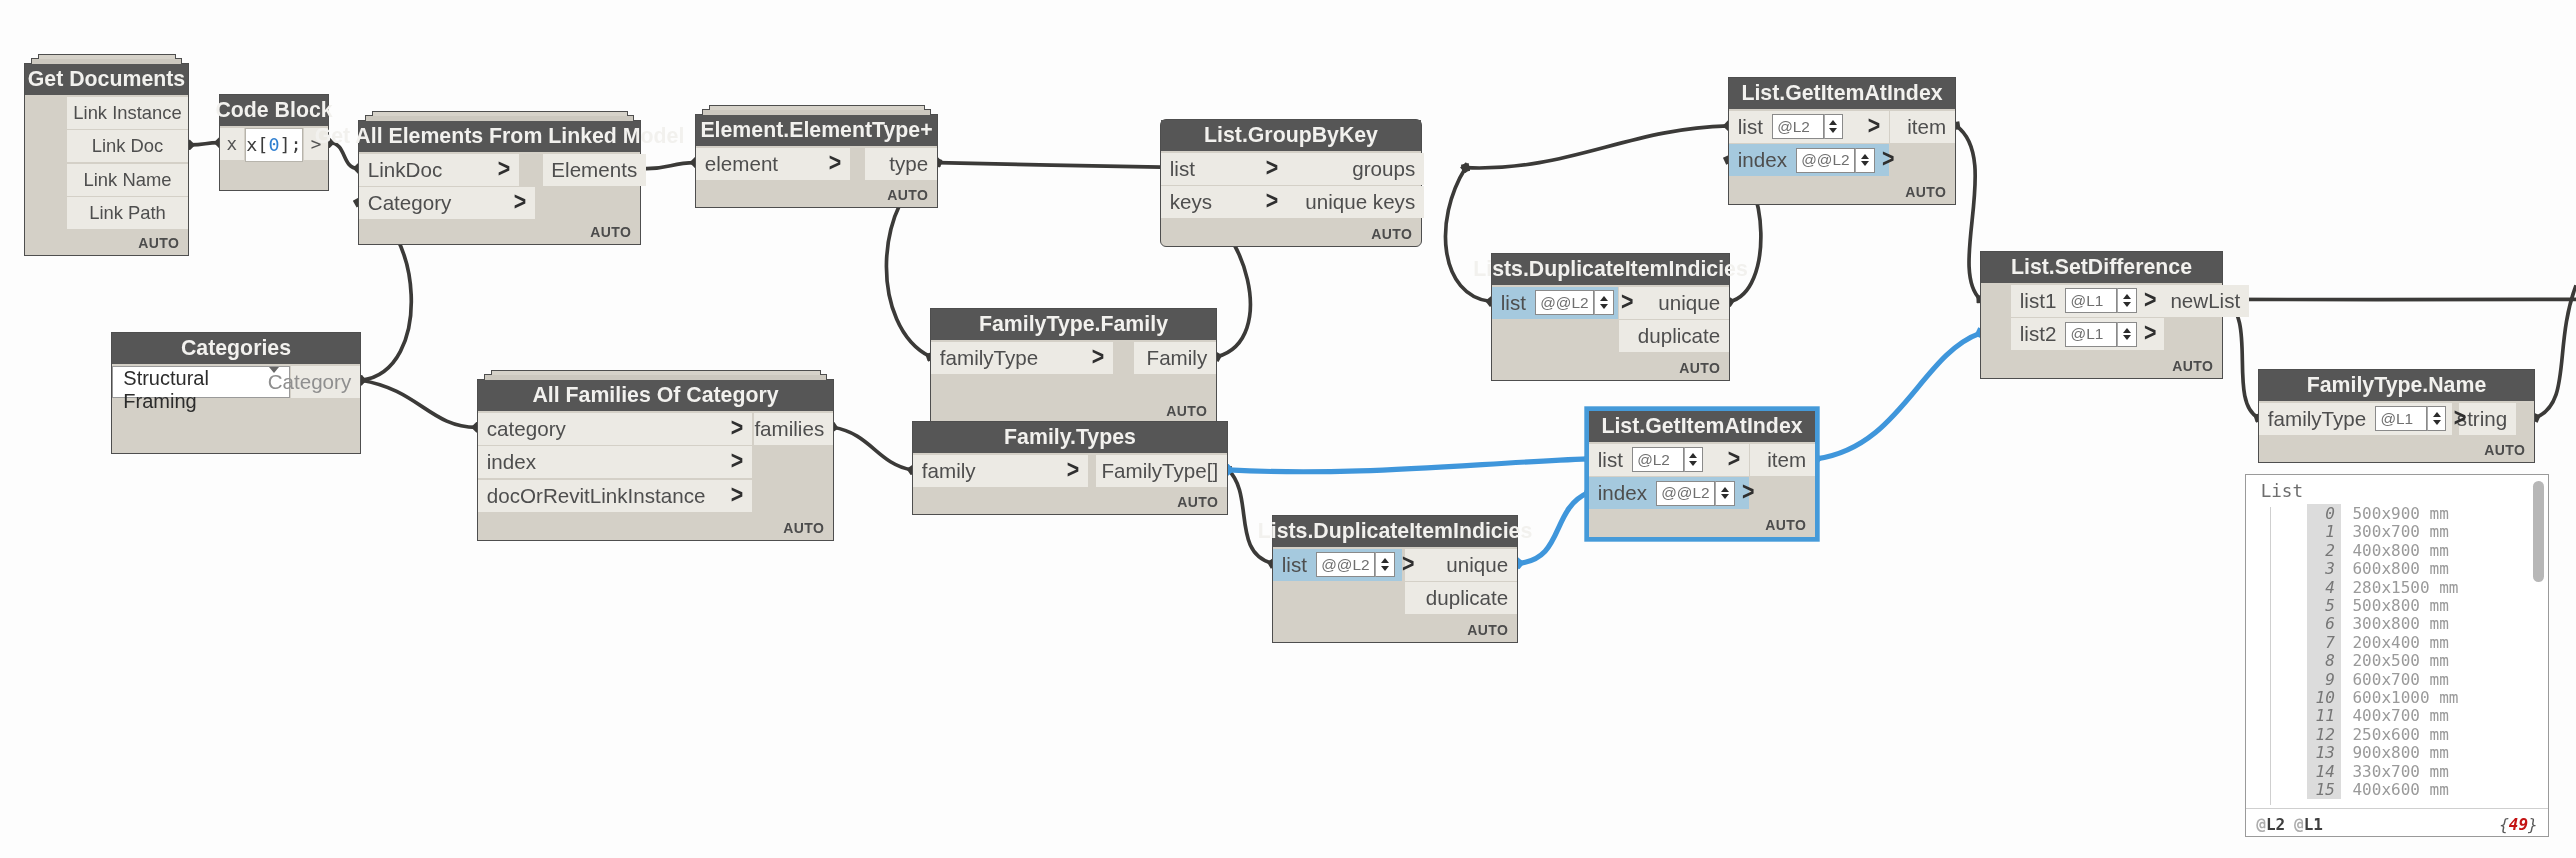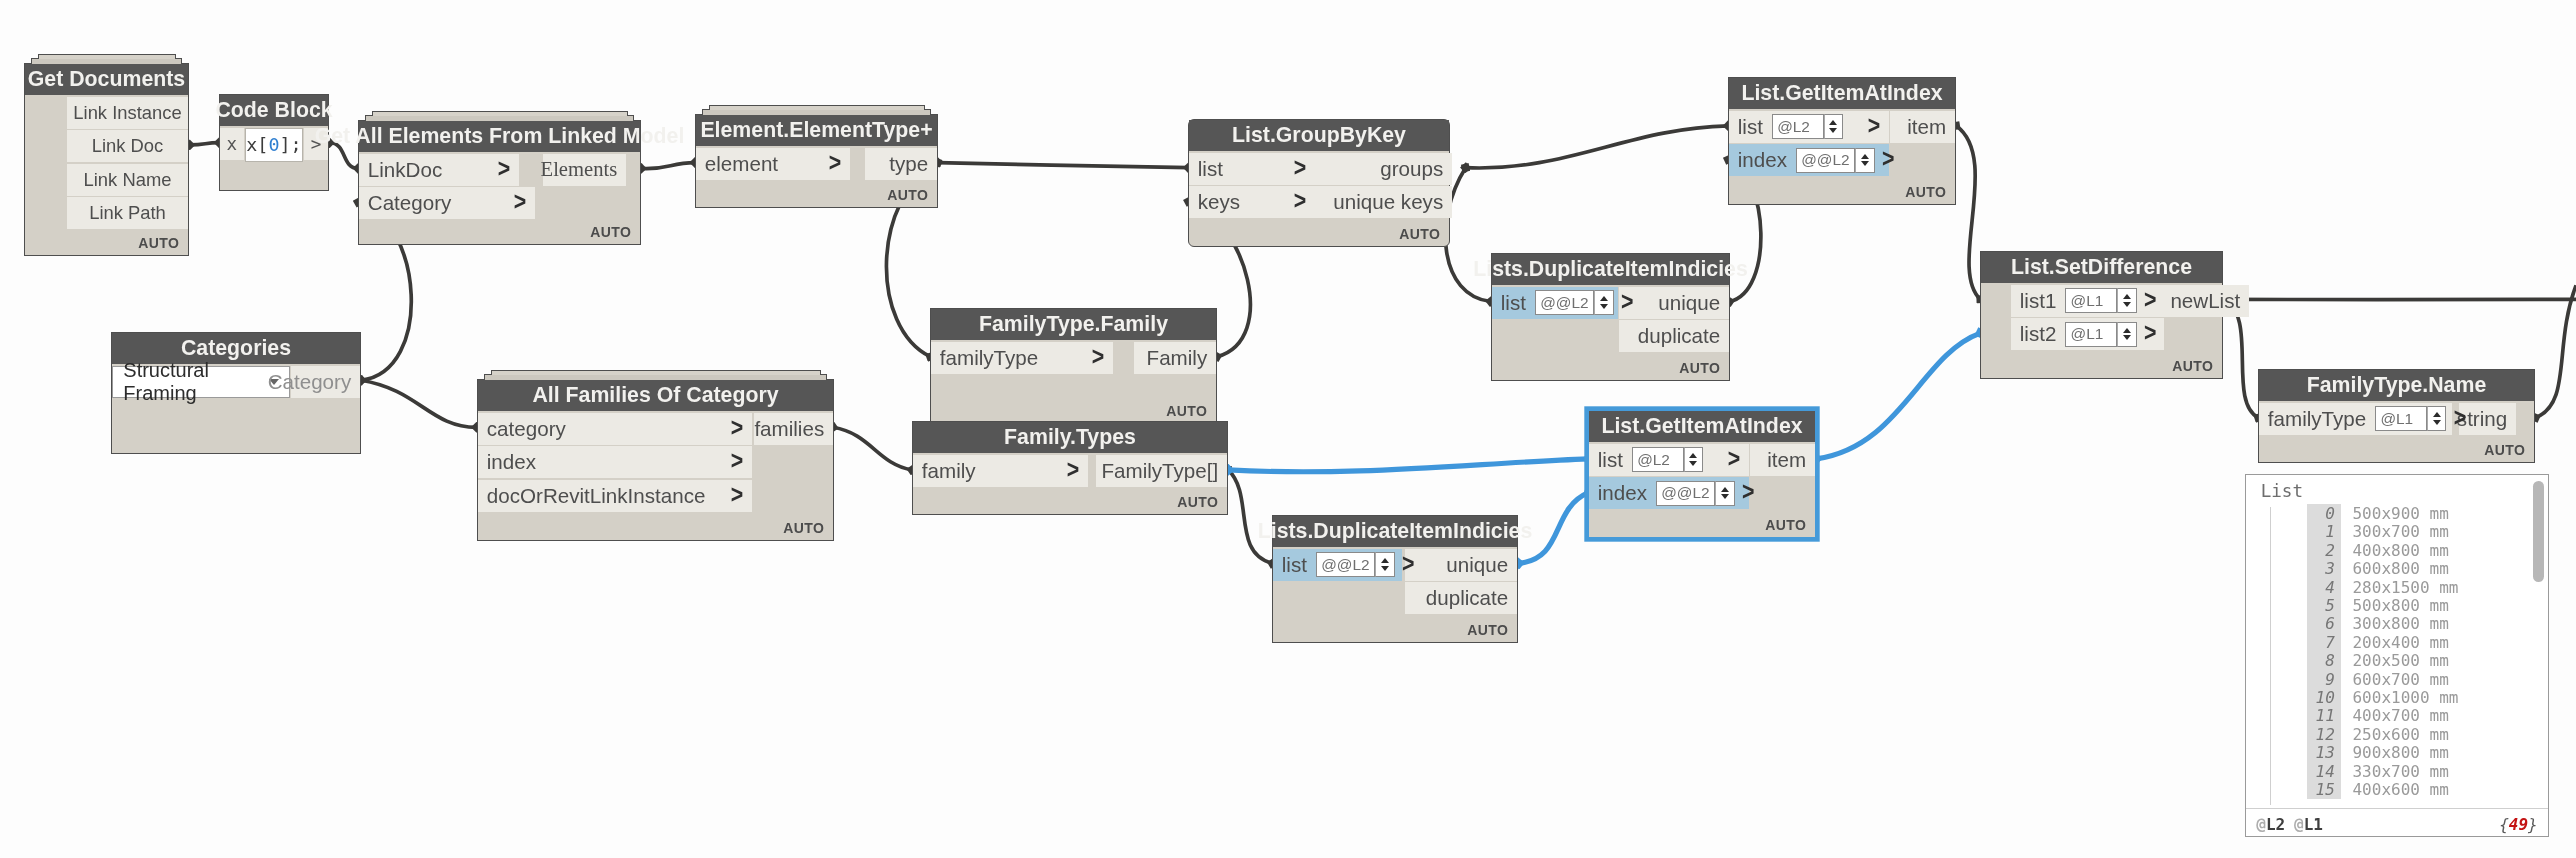--- a/index.html
+++ b/index.html
@@ -48,21 +48,21 @@
   
   .cbrow{display:flex;margin-top:1.5px;gap:1.5px;}
   .cbin,.cbout{width:25px;height:32px;background:#eceae4;display:flex;align-items:center;
         justify-content:center;font-family:"DejaVu Sans Mono",monospace;font-size:17.6px;color:#555;}
   .cbcode{flex:1;height:32px;background:#ffffff;border:0.7px solid #b7b4ac;display:flex;align-items:center;
         justify-content:center;font-family:"DejaVu Sans Mono",monospace;font-size:18.4px;color:#3c3c3c;}
   .cbcode .blue{color:#2f7fd0;}
 
   
   .dd{height:32px;background:#ffffff;border:0.7px solid #9a9a9a;box-sizing:border-box;display:flex;
-      align-items:center;padding:0 10.3px;font-size:20px;color:#2c2c2c;margin-top:1.5px;}
+      padding:0 10.3px;font-size:20px;color:#2c2c2c;margin-top:1.5px;}
   .dd .caret{margin-left:13.2px;width:0;height:0;border-left:5.9px solid transparent;
       border-right:5.9px solid transparent;border-top:6.6px solid #666;}
 
   
   .panel{position:absolute;z-index:2;background:#ffffff;border:1.5px solid #9a9a9a;box-sizing:border-box;}
   .plist{position:relative;height:327px;overflow:hidden;padding:5.9px 10.3px 0 14.7px;
          font-family:"DejaVu Sans Mono",monospace;}
   .ptitle{font-size:17.6px;color:#6e6e6e;height:23.5px;}
   .guide{position:absolute;left:23.5px;top:32px;bottom:2.9px;border-left:1.5px solid #cfcfcf;}
   .li{display:flex;align-items:center;height:18.4px;font-size:16px;color:#9a9a9a;}
@@ -155,21 +155,21 @@
         <div class="port" style="width:160px;">
             <span class="plabel">LinkDoc</span>
             <span class="chev"></span>
           </div>
         <div class="port" style="width:176px;">
             <span class="plabel">Category</span>
             <span class="chev"></span>
           </div>
       </div>
       <div class="col out" style="width:97px;">
-        <div class="port out" style="width:83px;font-family:Liberation Serif, serif;">
+        <div class="port out" style="width:103px;">
             <span class="plabel">Elements</span>
           </div>
       </div>
     </div>
     <div class="auto">AUTO</div>
   </div>
 
   <div class="node stacked" style="left:695px;top:114px;width:243px;height:94px;">
     <div class="hdr">Element.ElementType+</div>
     <div class="rows">
@@ -181,21 +181,21 @@
       </div>
       <div class="col out" style="width:72px;">
         <div class="port out" style="width:72px;">
             <span class="plabel">type</span>
           </div>
       </div>
     </div>
     <div class="auto">AUTO</div>
   </div>
 
-  <div class="node" style="left:1188px;top:119px;width:262px;height:128px;border-radius:6px;">
+  <div class="node" style="left:1160px;top:119px;width:262px;height:128px;border-radius:6px;">
     <div class="hdr">List.GroupByKey</div>
     <div class="rows">
       <div class="col in" style="width:126px;">
         <div class="port" style="width:126px;">
             <span class="plabel">list</span>
             <span class="chev"></span>
           </div>
         <div class="port" style="width:126px;">
             <span class="plabel">keys</span>
             <span class="chev"></span>

